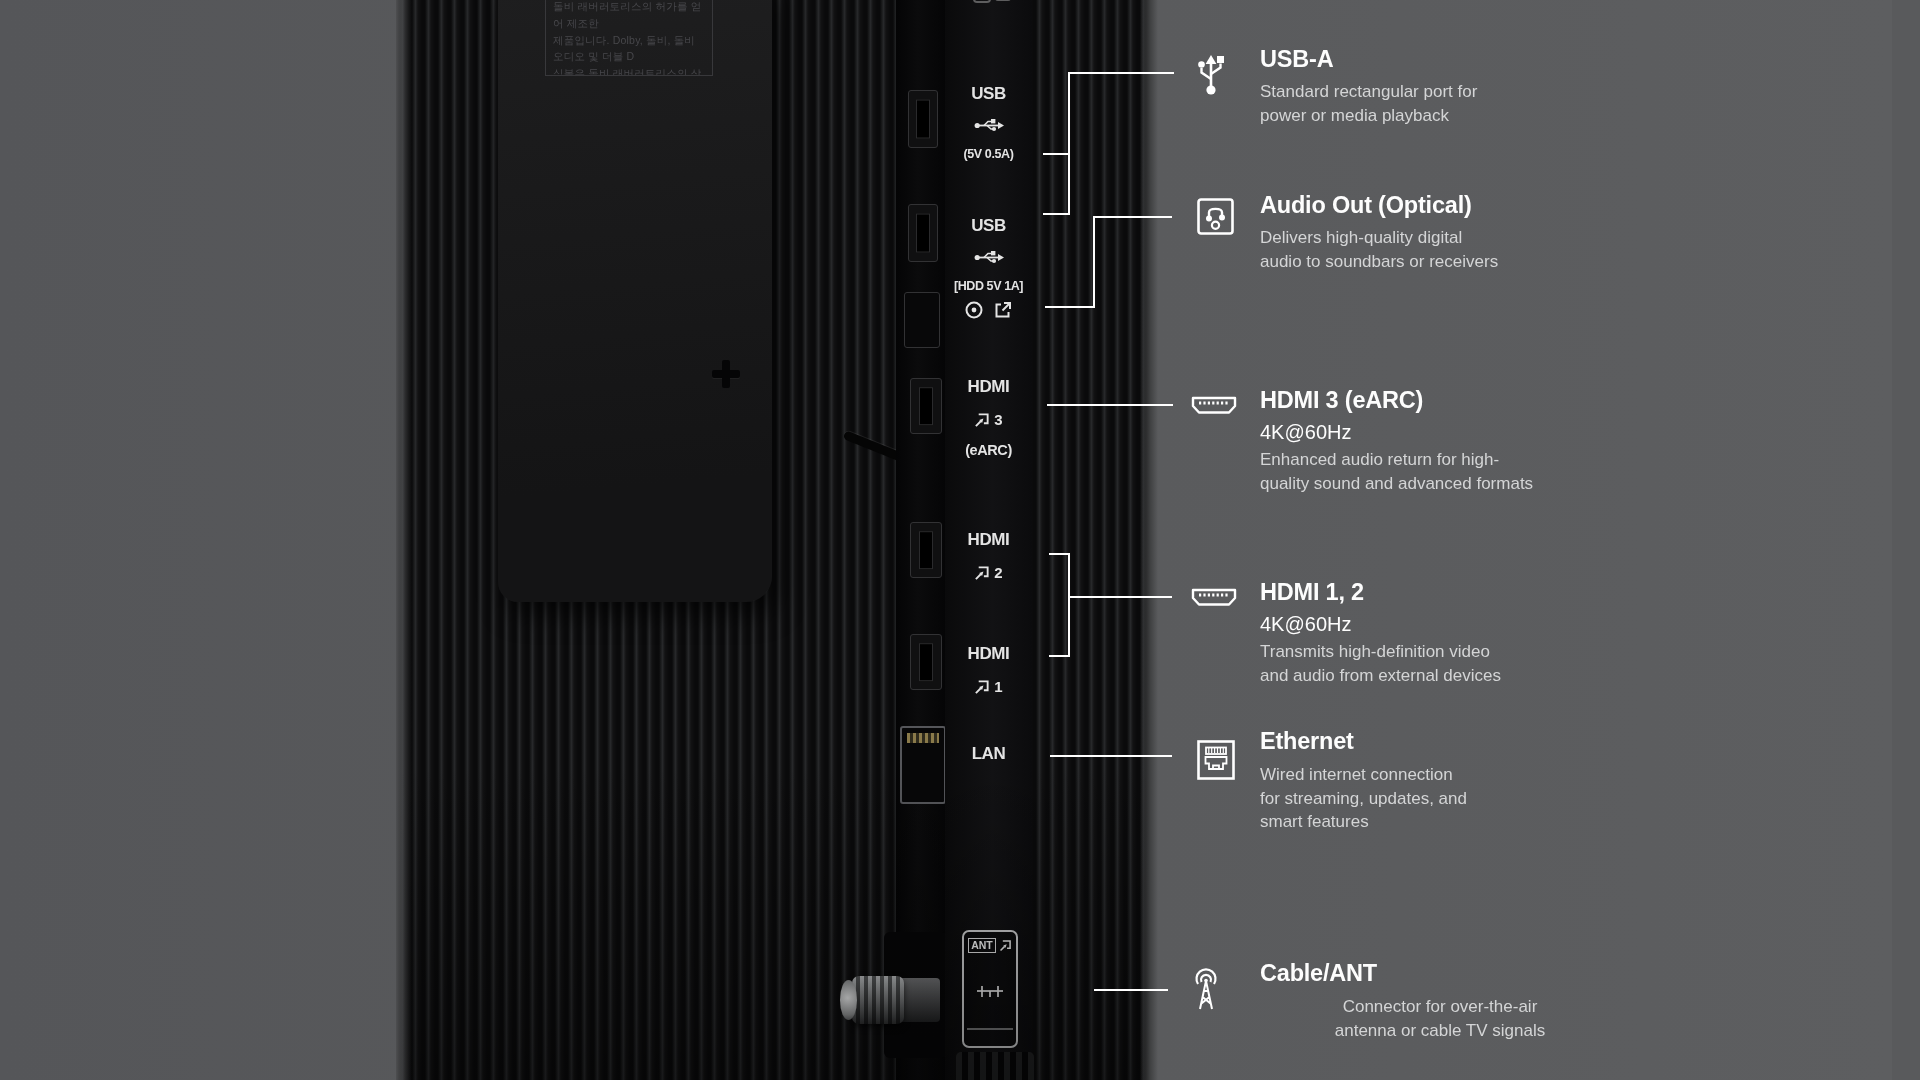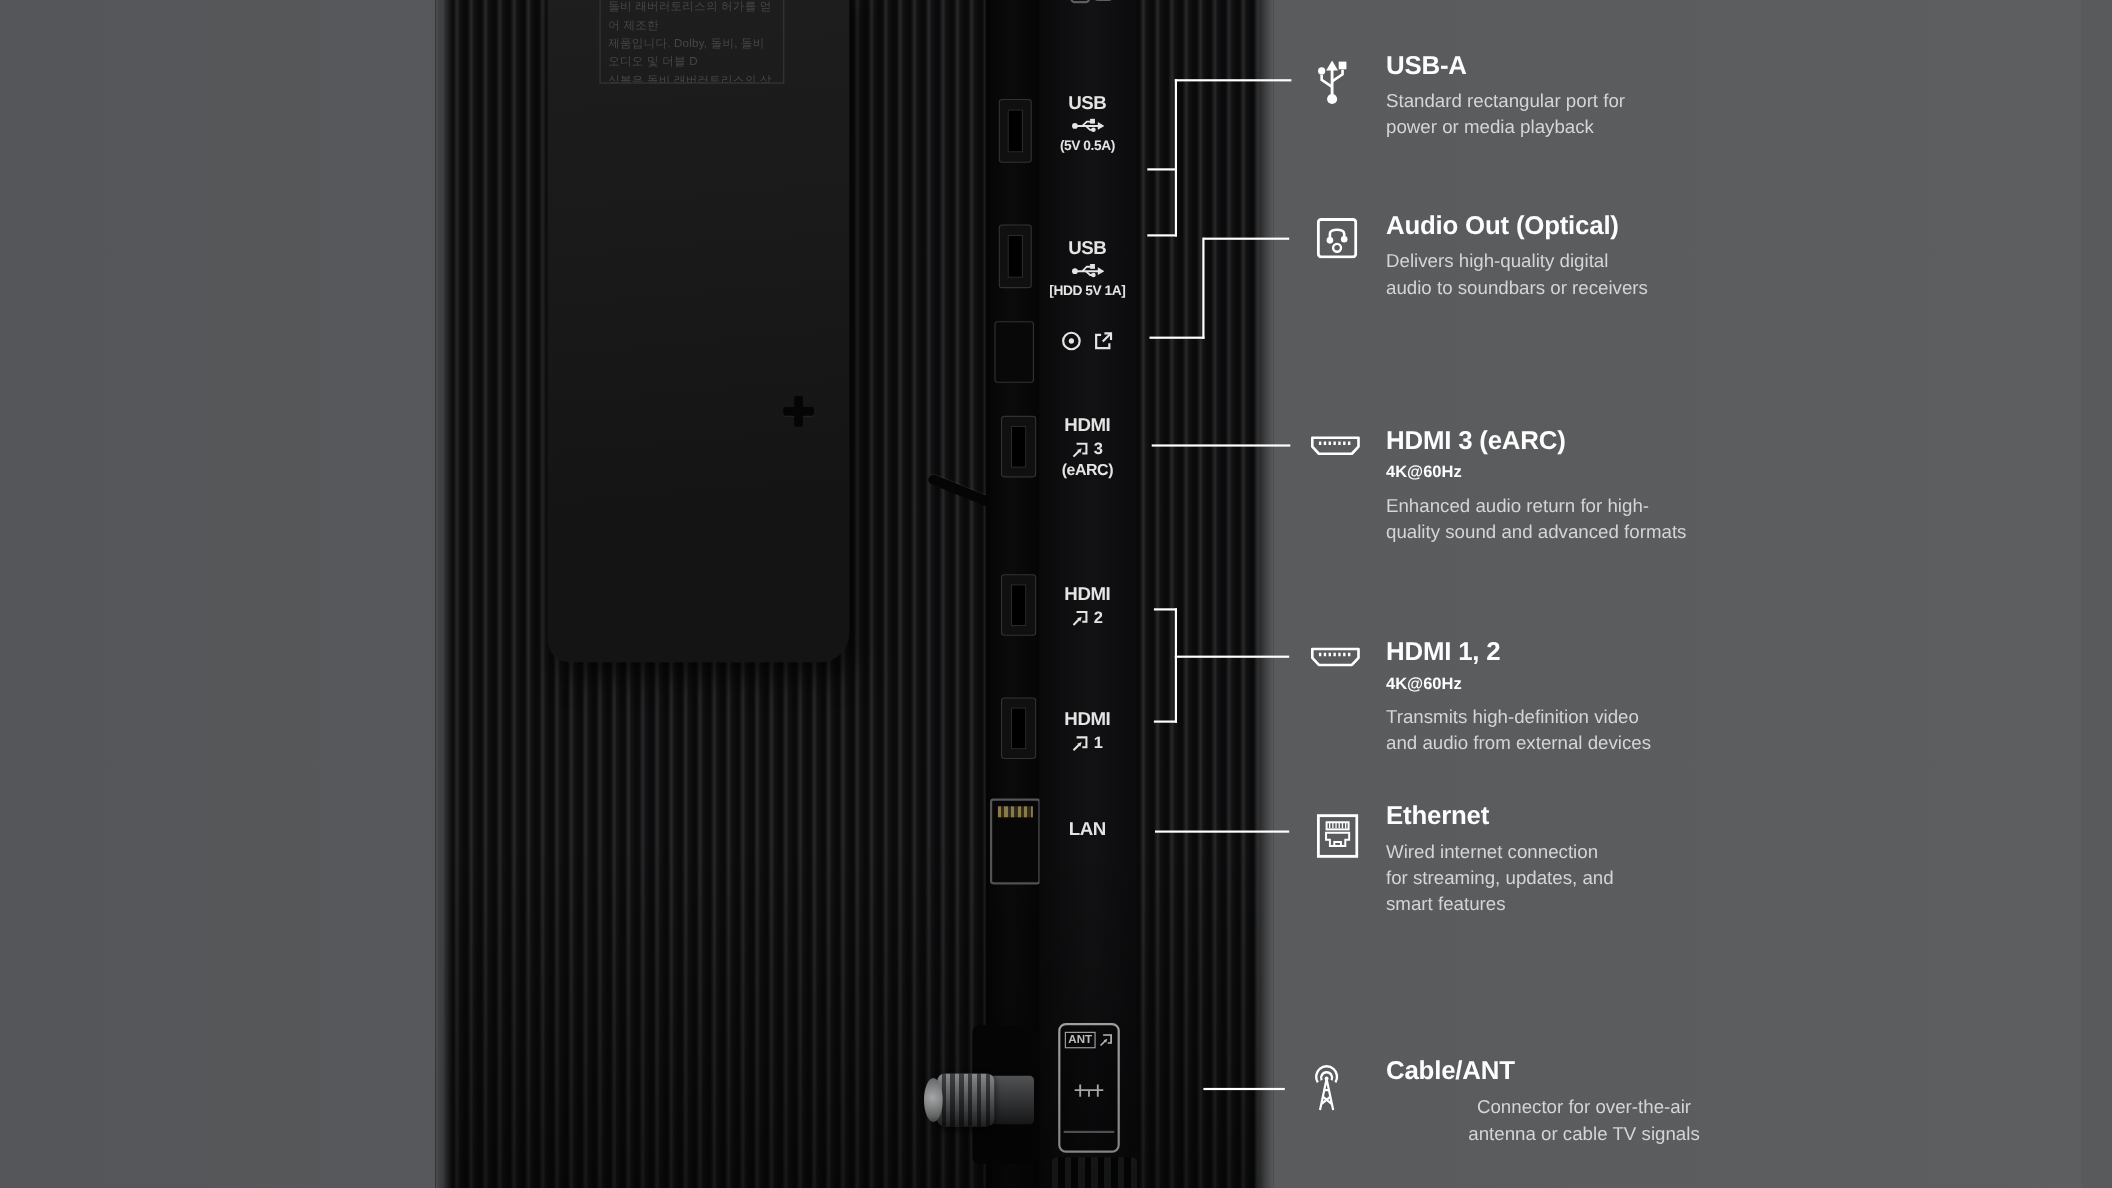--- a/index.html
+++ b/index.html
@@ -43,39 +43,39 @@
   #coax-barrel{position:absolute;left:456px;top:976px;width:52px;height:48px;border-radius:7px;
       background:repeating-linear-gradient(90deg,#c2c4c5 0 4px,#5a5c5d 4px 8px),linear-gradient(180deg,#f0f1f2,#3a3b3c);
       background-blend-mode:multiply;box-shadow:0 3px 6px rgba(0,0,0,.6);}
   #coax-tip{position:absolute;left:444px;top:980px;width:17px;height:40px;border-radius:50%;
       background:radial-gradient(circle at 45% 45%,#e7e8e9,#8e9091 70%,#4c4d4e);}
   
   #strip{position:absolute;left:549px;top:0;width:87px;height:1080px;
       background:linear-gradient(90deg,#0a0a0b,#121214 55%,#0b0b0d);}
   #strip-top-cut{position:absolute;left:576px;top:-12px;width:40px;height:26px;opacity:.5;}
   .plabel{position:absolute;left:549px;width:87px;display:flex;flex-direction:column;align-items:center;
-      color:#e4e4e4;gap:3px;}
+      color:#e4e4e4;gap:14px;}
   .pl-main{font-size:17px;font-weight:700;letter-spacing:-.4px;}
   .pl-spec{font-size:12.5px;font-weight:700;letter-spacing:-.4px;}
   .pl-row{display:flex;align-items:center;gap:4px;font-size:15px;font-weight:700;}
   .pl-row.icons{gap:9px;}
   
   #ant-box{position:absolute;left:566px;top:930px;width:52px;height:114px;border:2px solid #c7c8c9;
       border-radius:7px;background:rgba(0,0,0,.25);}
   .ant-row{display:flex;align-items:center;justify-content:center;gap:3px;margin-top:6px;}
   .ant-txt{color:#f0f0f0;font-size:10.5px;font-weight:700;border:1.5px solid #d8d8d9;padding:0 2px;line-height:13px;}
   .dipole{position:absolute;left:50%;top:52px;transform:translateX(-50%);}
   .ant-divider{position:absolute;left:3px;right:3px;top:96px;height:2px;background:#8c8d8e;opacity:.8;}
   #vents{position:absolute;left:560px;top:1052px;width:78px;height:28px;border-radius:5px 5px 0 0;
       background:repeating-linear-gradient(90deg,#202122 0 6px,#060607 6px 12px);}
   
   .cl{position:absolute;background:#ffffff;}
   
   .co-title{position:absolute;color:#fdfdfd;font-size:23.5px;font-weight:700;letter-spacing:-.2px;}
-  .co-spec{position:absolute;color:#fdfdfd;font-size:15px;font-weight:700;}
+  .co-spec{position:absolute;color:#fdfdfd;font-size:20px;font-weight:400;}
   .co-desc{position:absolute;color:#d4d5d6;font-size:17px;line-height:23.5px;white-space:pre-line;width:360px;}
   .co-icon{position:absolute;}
 </style>
 </head>
 <body>
 
 <div id="stage">
 
   <div id="tv">
     <div id="tv-ribs" class="ribs"></div>

